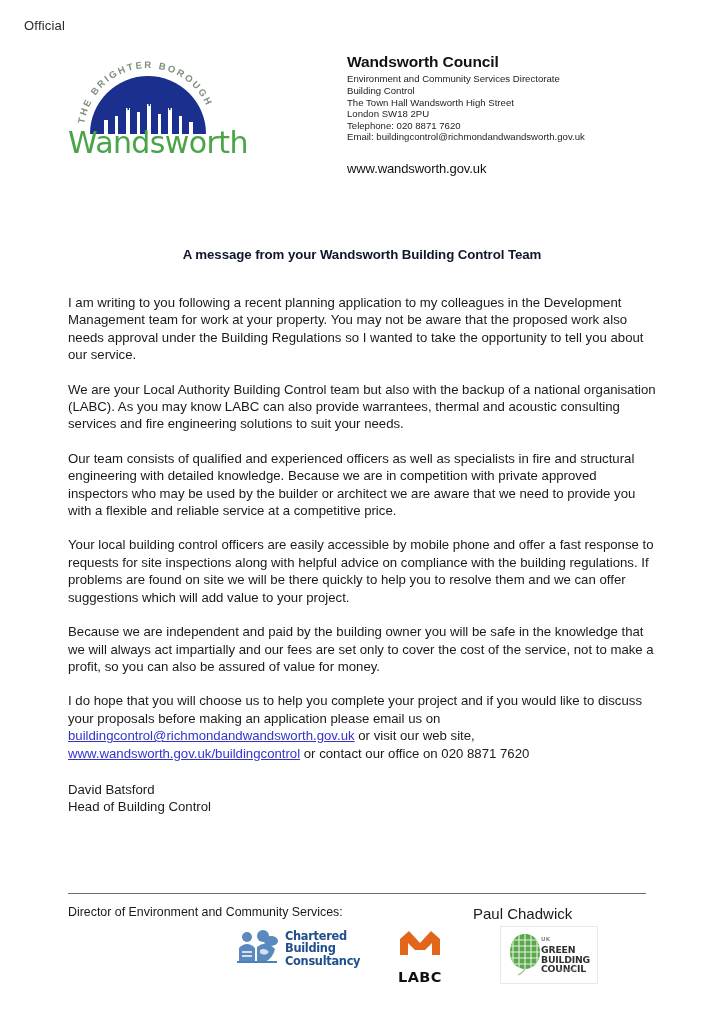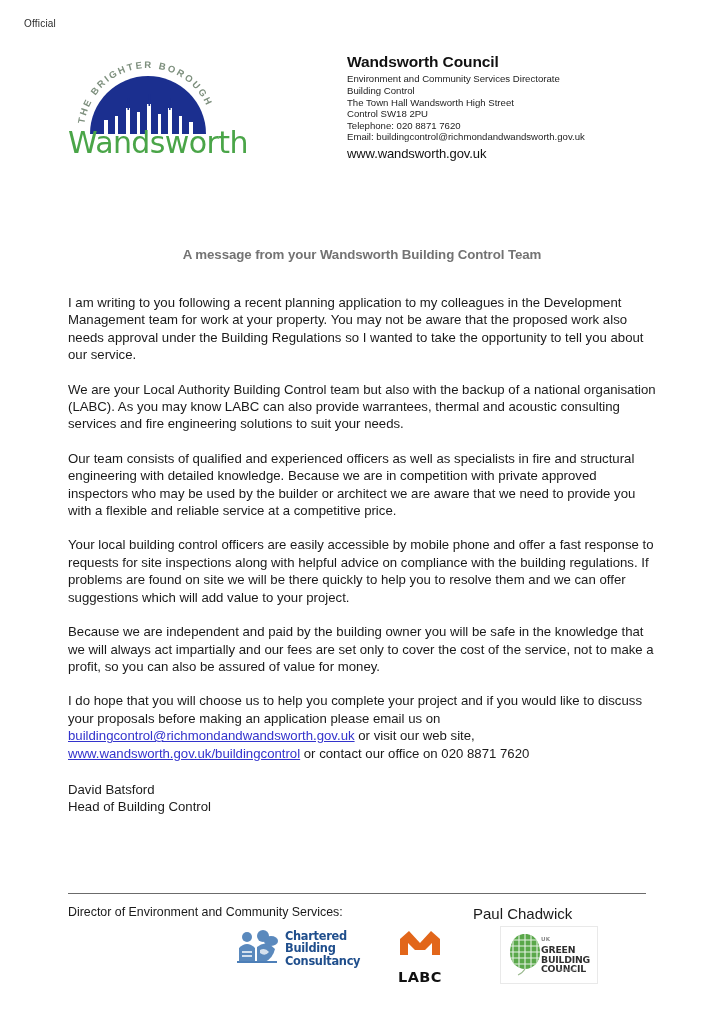--- a/index.html
+++ b/index.html
@@ -14,21 +14,21 @@
     font-family: "Liberation Sans", sans-serif;
     color: #1a1a1a;
     overflow: hidden;
   }
 
   
   .official {
     position: absolute;
     left: 24px;
     top: 18px;
-    font-size: 10px;
+    font-size: 13px;
     color: #2b2b2b;
     letter-spacing: 0.2px;
   }
 
   
   .header {
     position: absolute;
     left: 0;
     top: 48px;
     width: 724px;
@@ -79,35 +79,35 @@
   }
   .addr-line {
     font-size: 9.6px;
     line-height: 11.6px;
     color: #1d1d1d;
     white-space: nowrap;
   }
   .addr-web {
     font-size: 13px;
     color: #111;
-    margin-top: 3px;
+    margin-top: 18px;
     line-height: 1.2;
     letter-spacing: -0.1px;
   }
 
   
   .doc-title {
     position: absolute;
     left: 0;
     top: 247px;
     width: 724px;
     text-align: center;
     font-size: 13.3px;
     font-weight: bold;
-    color: #737373;
+    color: #0f172a;
     letter-spacing: -0.1px;
   }
 
   
   .body-col {
     position: absolute;
     left: 68px;
     top: 294px;
     width: 588px;
   }
@@ -301,21 +301,21 @@
       </svg>
     </div>
     <div class="logo-word">Wandsworth</div>
   </div>
 
   <div class="addr">
     <div class="addr-title">Wandsworth Council</div>
     <div class="addr-line">Environment and Community Services Directorate</div>
     <div class="addr-line">Building Control</div>
     <div class="addr-line">The Town Hall Wandsworth High Street</div>
-    <div class="addr-line">Control SW18 2PU</div>
+    <div class="addr-line">London SW18 2PU</div>
     <div class="addr-line">Telephone: 020 8871 7620</div>
     <div class="addr-line">Email: buildingcontrol@richmondandwandsworth.gov.uk</div>
     <div class="addr-web">www.wandsworth.gov.uk</div>
   </div>
 </div>
 
 <div class="doc-title">A message from your Wandsworth Building Control Team</div>
 
 <div class="body-col">
   <p class="para">I am writing to you following a recent planning application to my colleagues in the Development Management team for work at your property.  You may not be aware that the proposed work also needs approval under the Building Regulations so I wanted to take the opportunity to tell you about our service.</p>

